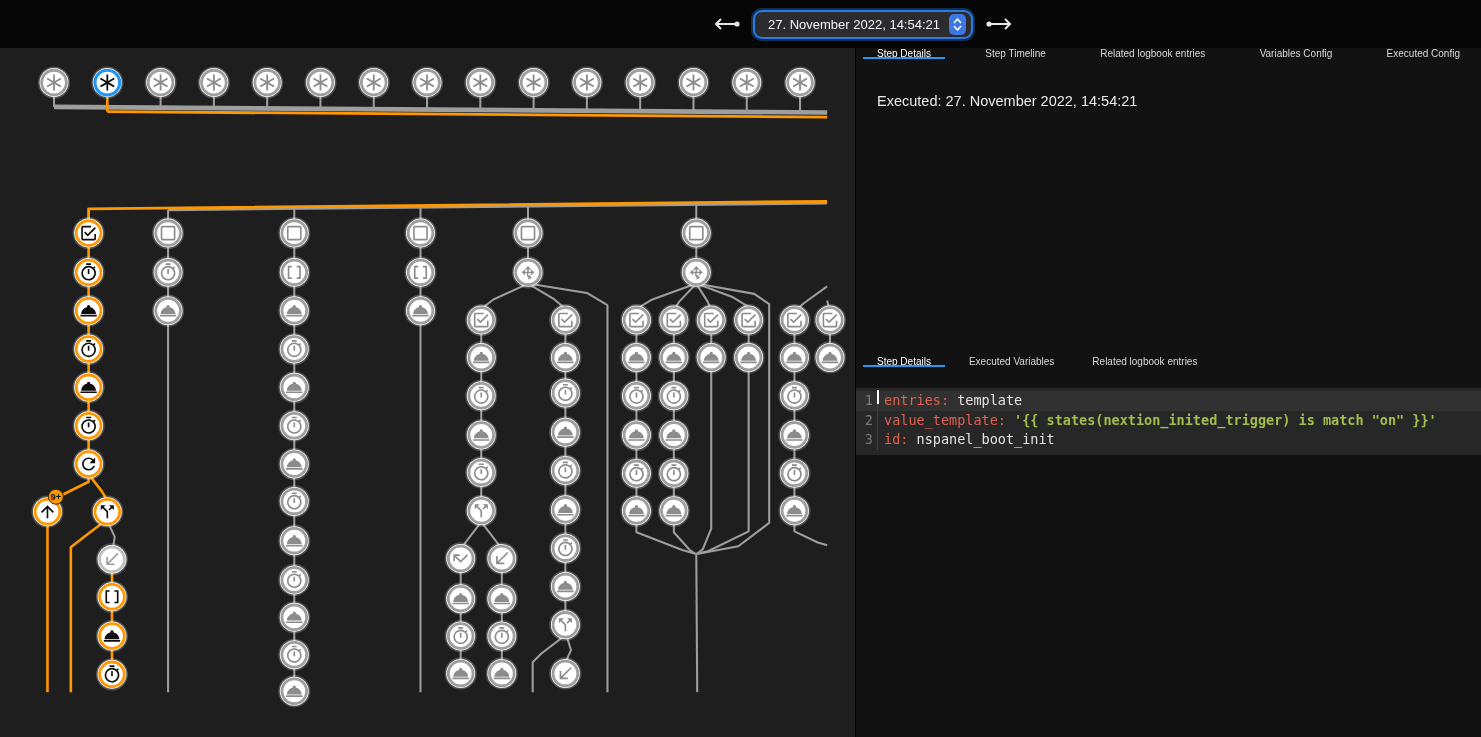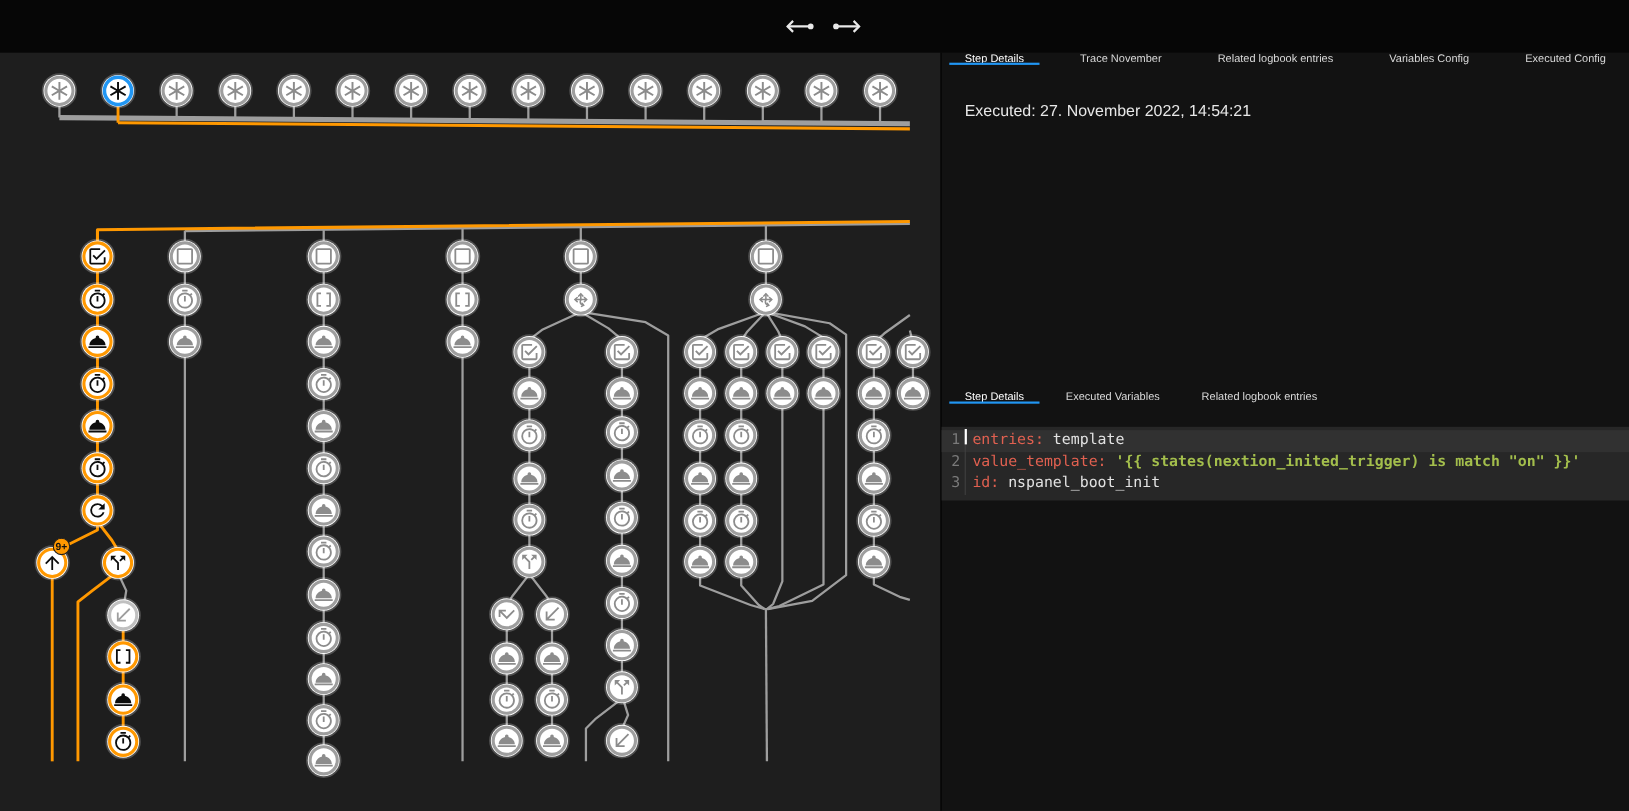--- a/index.html
+++ b/index.html
@@ -49,20 +49,31 @@
 </head>
 <body style="--sel: #2196f3; --key: #e06050; --str: #a3be4c;">
 
 <div class="topbar">
   <div class="topbar-controls">
     <svg class="nav-arrow" viewBox="0 0 30 14">
       <line x1="4" y1="7" x2="24" y2="7" stroke="#e8e8e8" stroke-width="2"></line>
       <path d="M9,2 L4,7 L9,12" fill="none" stroke="#e8e8e8" stroke-width="2"></path>
       <circle cx="25" cy="7" r="2.6" fill="#e8e8e8"></circle>
     </svg>
+    <div class="dt-select">
+      <span>27. November 2022, 14:54:21</span>
+      <span class="dt-stepper">
+        <svg width="9" height="6" viewBox="0 0 9 6">
+            <path d="M1,5 L4.5,1 L8,5" fill="none" stroke="#fff" stroke-width="1.6"></path>
+          </svg>
+        <svg width="9" height="6" viewBox="0 0 9 6">
+            <path d="M1,1 L4.5,5 L8,1" fill="none" stroke="#fff" stroke-width="1.6"></path>
+          </svg>
+      </span>
+    </div>
     <svg class="nav-arrow" viewBox="0 0 30 14">
       <line x1="6" y1="7" x2="26" y2="7" stroke="#e8e8e8" stroke-width="2"></line>
       <path d="M21,2 L26,7 L21,12" fill="none" stroke="#e8e8e8" stroke-width="2"></path>
       <circle cx="5" cy="7" r="2.6" fill="#e8e8e8"></circle>
     </svg>
   </div>
 </div>
 
 <div id="graph"><svg width="855" height="689" viewBox="0 48 855 737">
       <g>
@@ -744,21 +755,21 @@
       </g>
       <g>
         <circle cx="30" cy="528" r="8" fill="#ff9800" stroke="#1e1e1e" stroke-width="1"></circle>
         <text x="30" y="531.5" text-anchor="middle" font-size="10" font-weight="bold" fill="#111" font-family="&quot;Liberation Sans&quot;, sans-serif">9+</text>
       </g>
     </svg></div>
 
 <div class="rpanel">
   <div class="tabs main" id="tabs-main">
       <div class="tab active">Step Details</div>
-      <div class="tab">Trace November</div>
+      <div class="tab">Step Timeline</div>
       <div class="tab">Related logbook entries</div>
       <div class="tab">Variables Config</div>
       <div class="tab">Executed Config</div>
     </div>
   <div class="executed">Executed: 27. November 2022, 14:54:21</div>
 
   <div class="section2">
     <div class="tabs config" id="tabs-config">
         <div class="tab active">Step Details</div>
         <div class="tab">Executed Variables</div>

